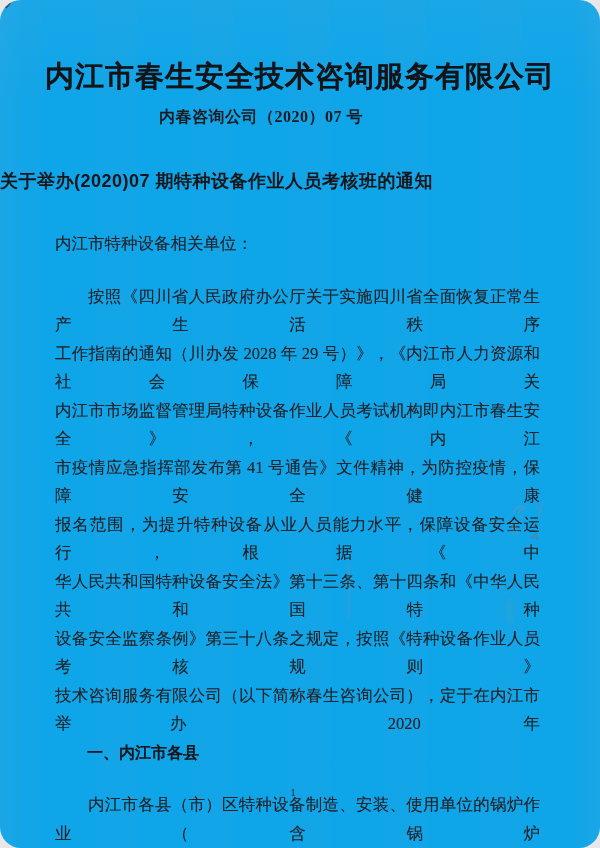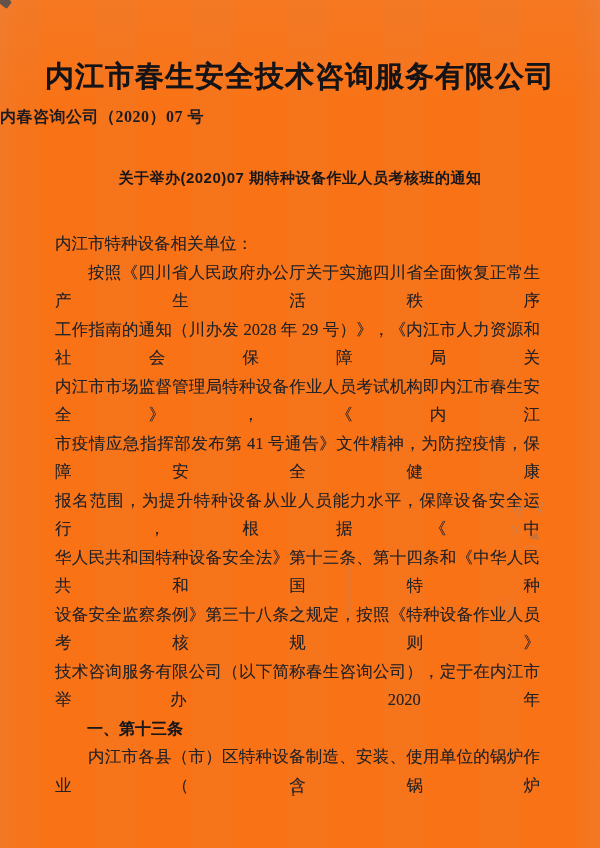--- a/index.html
+++ b/index.html
@@ -5,23 +5,24 @@
   html,body{margin:0;padding:0;}
   body{
     width:600px;height:848px;
     background:#e8e8ea;
     font-family:"Liberation Serif","DejaVu Serif",serif;
     overflow:hidden;
   }
   .page{
     position:relative;
     width:600px;height:848px;
-    background:#f97316;
+    background:#0ea5e9;
     color:#1f1f24;
     overflow:hidden;
+    border-radius:21px;
   }
   
   .scan-texture{
     position:absolute;inset:0;
     background:
       repeating-linear-gradient(90deg,
         rgba(150,158,172,0.030) 0px, rgba(150,158,172,0.030) 42px,
         rgba(0,0,0,0.0) 42px, rgba(0,0,0,0.0) 96px),
       linear-gradient(180deg, rgba(190,196,208,0.06) 0%, rgba(0,0,0,0) 12%),
       linear-gradient(90deg, rgba(190,196,208,0.05) 0%, rgba(0,0,0,0) 4%, rgba(0,0,0,0) 97%, rgba(190,196,208,0.05) 100%);
@@ -33,40 +34,39 @@
   }
   .company-title{
     position:absolute;top:57px;left:0;width:100%;
     text-align:center;
     font-size:29px;font-weight:700;letter-spacing:1px;
     color:#141418;
     text-shadow:0 0 .5px rgba(20,20,25,.55);
   }
   .doc-number{
     position:absolute;top:107px;left:0;width:522px;
-    text-align:left;
+    text-align:center;
     font-size:16px;font-weight:700;color:#1b1b20;
     letter-spacing:.5px;
   }
   .notice-title{
     position:absolute;top:169px;left:0;width:100%;
-    text-align:center;
     font-family:"Liberation Sans","DejaVu Sans",sans-serif;
-    font-size:15px;font-weight:700;color:#17171b;
+    font-size:18px;font-weight:700;color:#17171b;
     letter-spacing:.5px;
   }
   .body-text{
     position:absolute;top:230px;left:55px;width:485px;
     font-size:16.5px;line-height:28.5px;
     color:#222227;
     text-shadow:0 0 .4px rgba(30,30,38,.35);
   }
   .line{white-space:nowrap;}
   .full{white-space:normal;text-align:justify;text-align-last:justify;}
-  .indent{text-indent:2em;}
+  .indent{text-indent:2em;margin-top:24px;}
   .sec-heading{
     font-family:"Liberation Sans","DejaVu Sans",sans-serif;
     font-weight:700;color:#17171b;
     text-indent:2em;white-space:nowrap;
     font-size:16px;
   }
   .page-number{
     position:absolute;top:786px;left:0;width:586px;
     text-align:center;font-size:11px;color:#2a2a30;
   }
@@ -103,21 +103,21 @@
 
     <div class="line full indent">按照《四川省人民政府办公厅关于实施四川省全面恢复正常生产生活秩序</div>
     <div class="line full">工作指南的通知（川办发 2028 年 29 号）》，《内江市人力资源和社会保障局关</div>
     <div class="line full">内江市市场监督管理局特种设备作业人员考试机构即内江市春生安全》，《内江</div>
     <div class="line full">市疫情应急指挥部发布第 41 号通告》文件精神，为防控疫情，保障安全健康</div>
     <div class="line full">报名范围，为提升特种设备从业人员能力水平，保障设备安全运行，根据《中</div>
     <div class="line full">华人民共和国特种设备安全法》第十三条、第十四条和《中华人民共和国特种</div>
     <div class="line full">设备安全监察条例》第三十八条之规定，按照《特种设备作业人员考核规则》</div>
     <div class="line full">技术咨询服务有限公司（以下简称春生咨询公司），定于在内江市举办 2020 年</div>
 
-    <div class="sec-heading">一、第十三条</div>
+    <div class="sec-heading">一、内江市各县</div>
     <div class="line full indent">内江市各县（市）区特种设备制造、安装、使用单位的锅炉作业（含锅炉</div>
 
   </div>
 
   <svg class="pencil-smudge" viewBox="0 0 100 58" xmlns="http://www.w3.org/2000/svg">
     <path d="M18 14 q6 -8 12 -4 q-10 4 -4 10" fill="none" stroke="#8b919c" stroke-width="1.3" opacity=".7"></path>
     <path d="M40 6 l6 10 M48 4 l-4 14" fill="none" stroke="#868c97" stroke-width="1.2" opacity=".65"></path>
     <path d="M16 26 q4 6 2 12 M20 28 l3 9" fill="none" stroke="#8b919c" stroke-width="1.2" opacity=".6"></path>
     <path d="M34 40 l8 -6 l2 8 z" fill="#6e737d" opacity=".55"></path>
     <path d="M28 50 q8 -4 14 0" fill="none" stroke="#9aa0aa" stroke-width="1" opacity=".5"></path>

